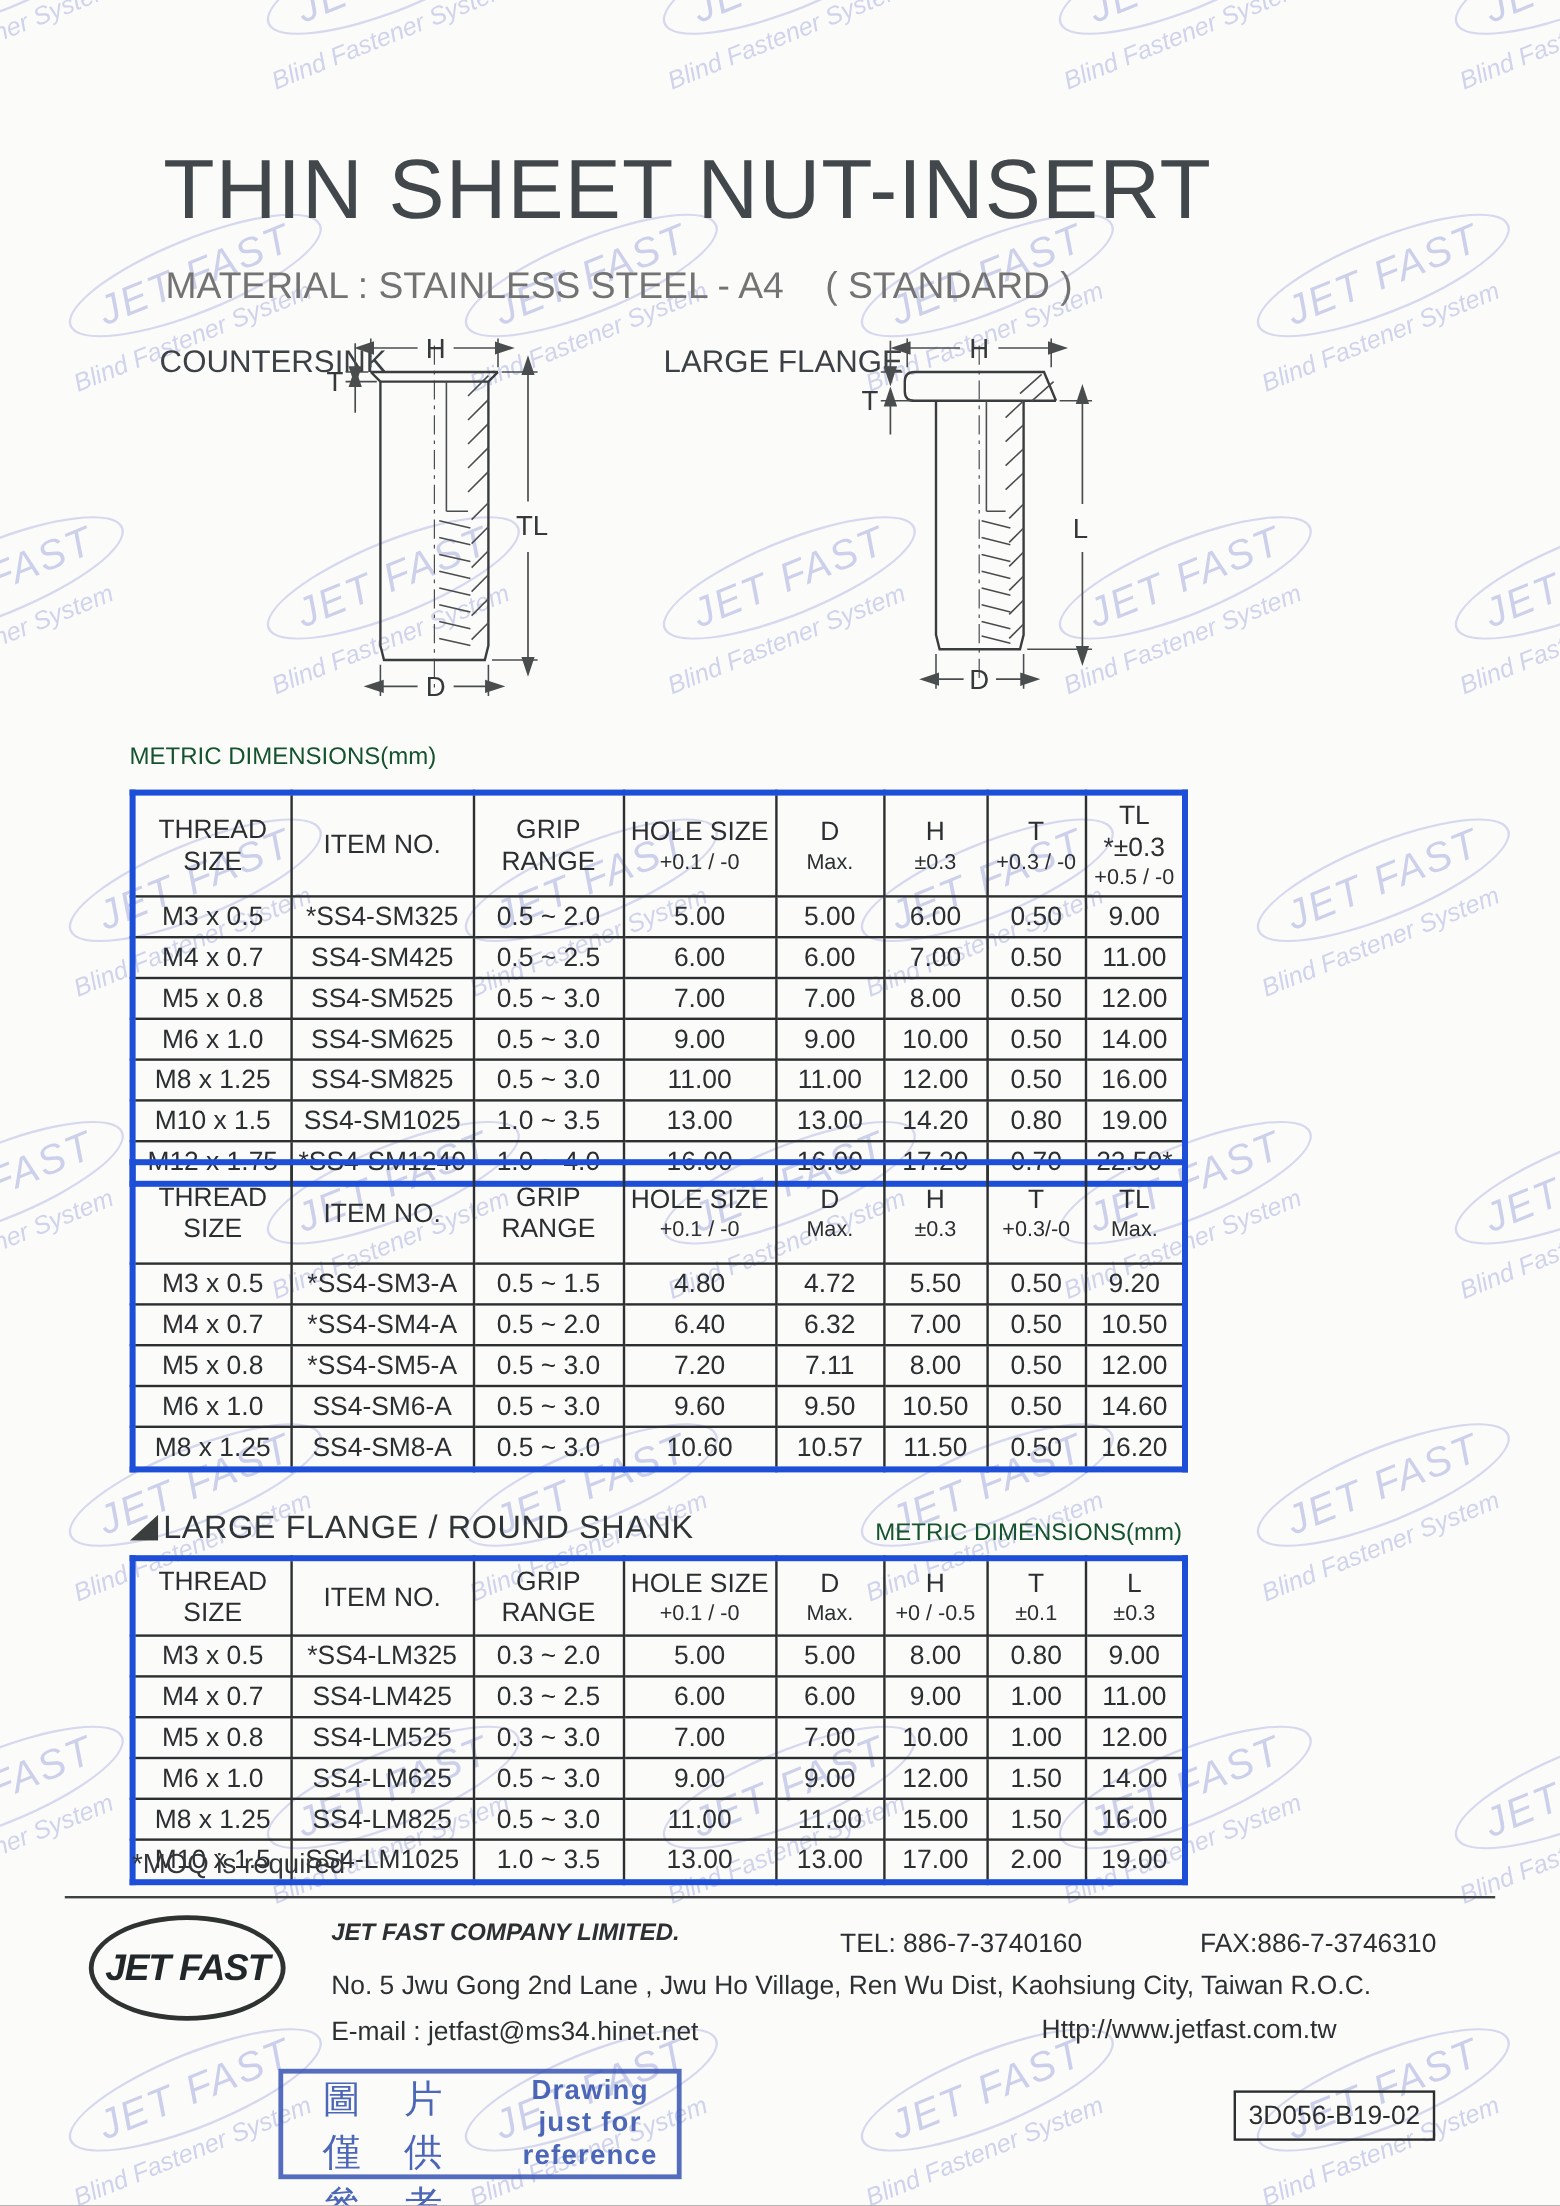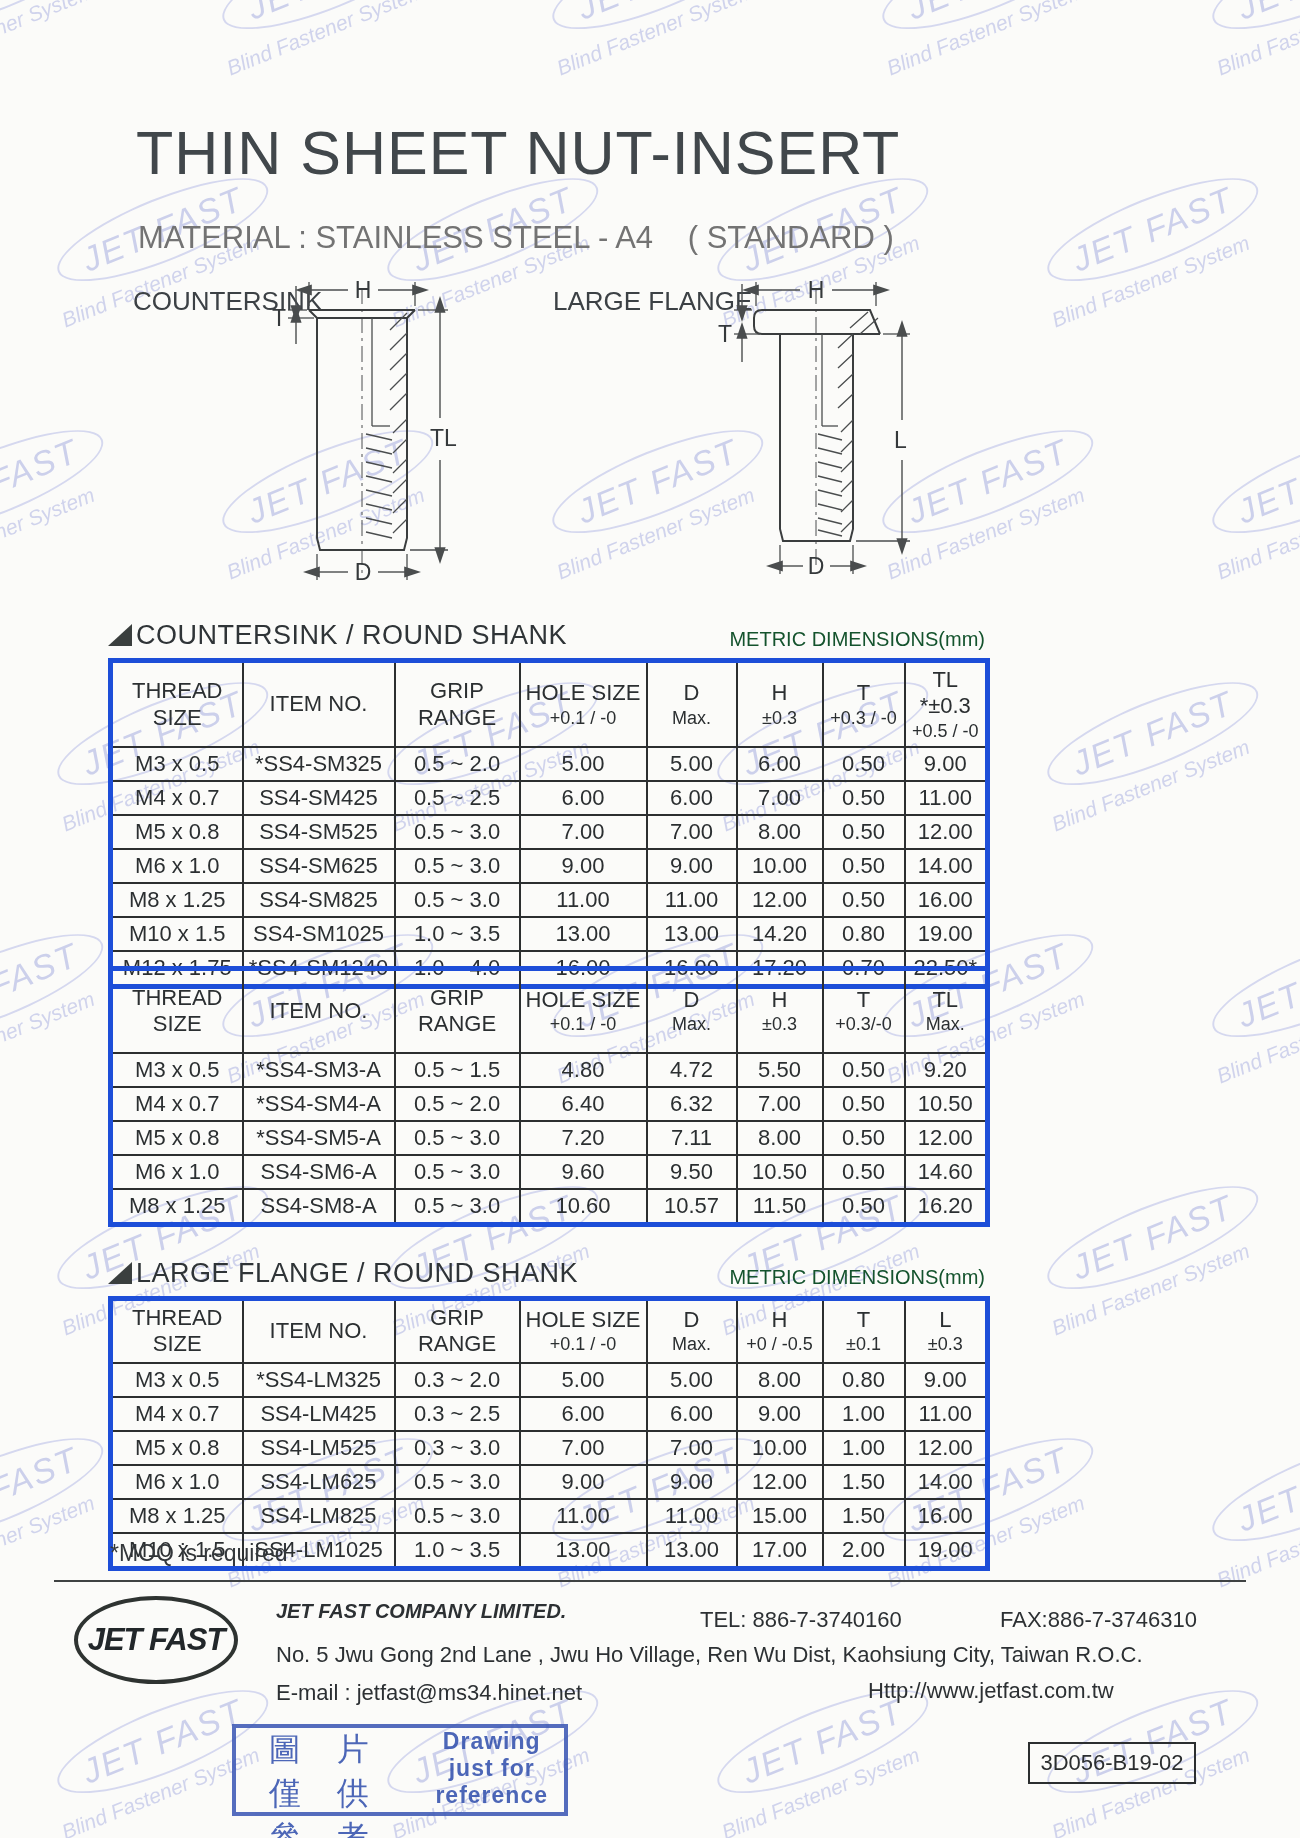--- a/index.html
+++ b/index.html
@@ -15,21 +15,21 @@
     display:inline-block;border:2px solid rgba(125,135,215,.55);border-radius:50%;
     padding:10px 26px;font-style:italic;font-size:34px;letter-spacing:2px;
     color:rgba(120,130,210,.65);white-space:nowrap;
   }
   .wm-sub{
     display:block;margin:4px 0 0 -14px;font-style:italic;font-size:21px;
     color:rgba(120,130,210,.6);white-space:nowrap;
   }
   .layer{position:absolute;z-index:1;}
   
-  #title{left:136px;top:118px;font-size:61px;color:#41474b;letter-spacing:1px;white-space:nowrap;}
+  #title{left:136px;top:118px;font-size:70px;color:#41474b;letter-spacing:1px;white-space:nowrap;}
   #subtitle{left:138px;top:220px;font-size:31px;color:#737373;white-space:nowrap;}
   #subtitle .std{margin-left:26px;}
   
   .diagram-label{font-size:26px;color:#3c4145;white-space:nowrap;}
   #cs-label{left:133px;top:286px;}
   #lf-label{left:553px;top:286px;}
   svg text{font-family:"Liberation Sans",sans-serif;font-size:23px;fill:#35393b;}
   svg .ol{stroke:#3a3d3e;stroke-width:2;fill:none;}
   svg .thin{stroke:#4a4d4e;stroke-width:1.3;fill:none;}
   svg .dim{stroke:#4a4d4e;stroke-width:1.4;fill:none;}
@@ -216,23 +216,20 @@
     <text x="194" y="184">L</text>
 
     <line class="thin" x1="80" y1="281" x2="80" y2="310"></line>
     <line class="thin" x1="153" y1="281" x2="153" y2="310"></line>
     <line class="dim" x1="80" y1="302" x2="103" y2="302" marker-start="url(#ah2)"></line>
     <line class="dim" x1="130" y1="302" x2="153" y2="302" marker-end="url(#ah2r)"></line>
     <text x="116" y="310" text-anchor="middle">D</text>
   </svg>
 
   <div class="layer section-head" style="left:108px;top:620px;">
-    <div class="section-title">
-      <span class="tri"></span><span>COUNTERSINK / ROUND SHANK</span>
-    </div>
     <div class="section-note">METRIC DIMENSIONS(mm)</div>
   </div>
 
   <table class="layer spec" style="left:108px;top:658px;">
       <colgroup>
         <col style="width: 132px;">
         <col style="width: 152px;">
         <col style="width: 125px;">
         <col style="width: 127px;">
         <col style="width: 90px;">

